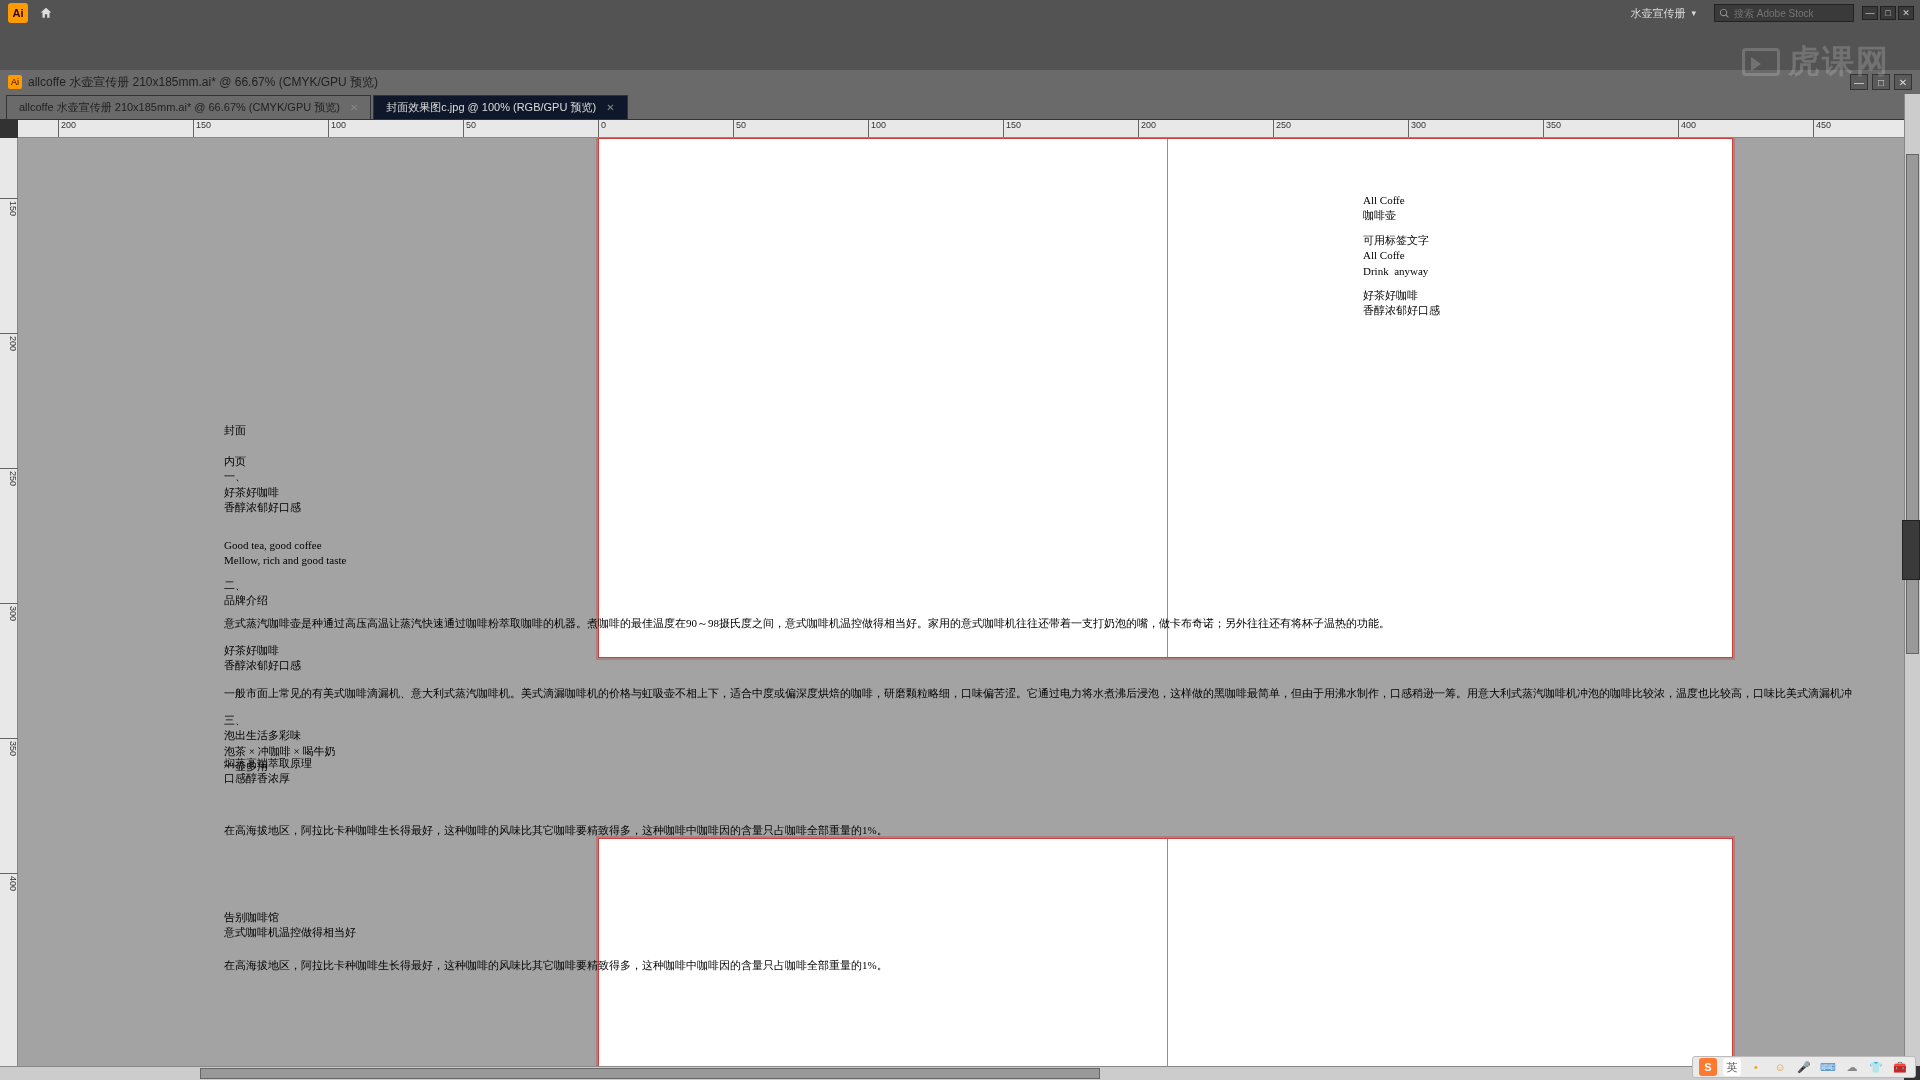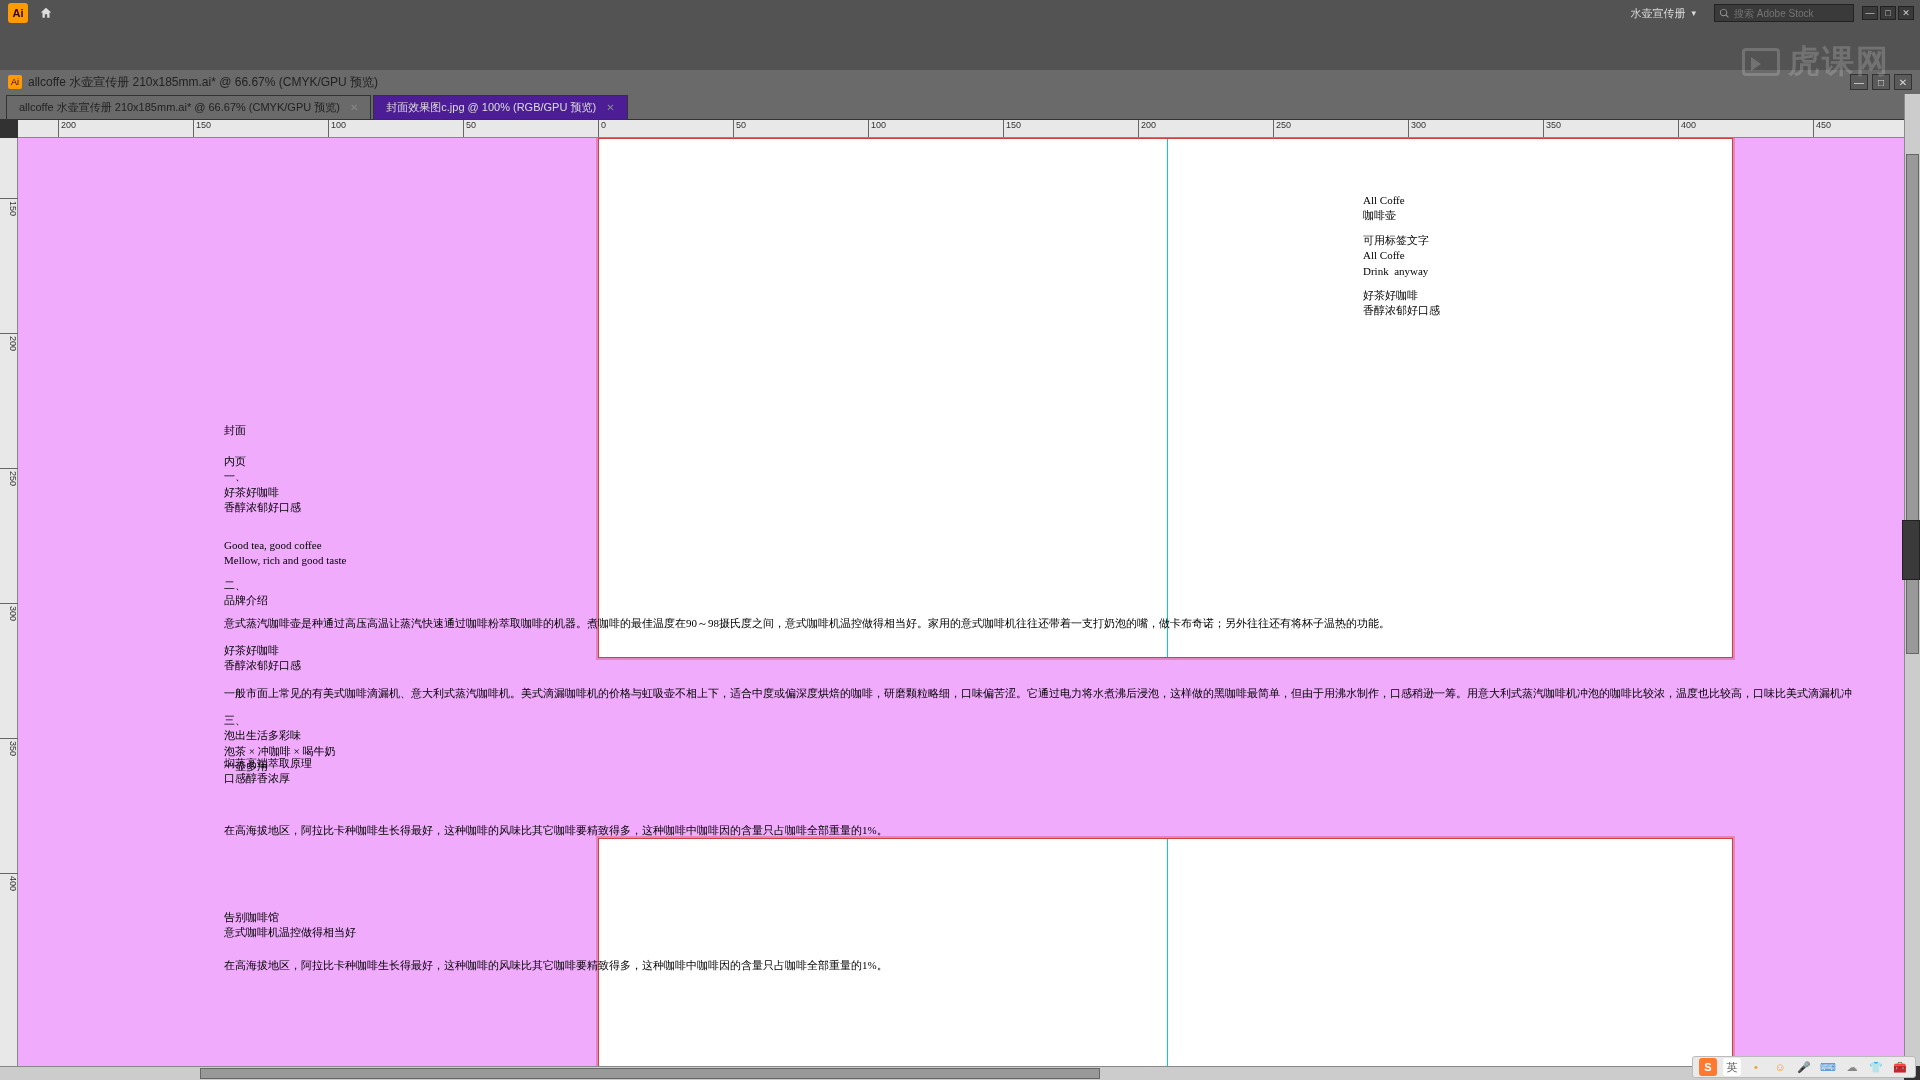--- a/index.html
+++ b/index.html
@@ -26,33 +26,33 @@
 
 
 .doc-titlebar { background: #6a6a6a; height: 24px; display: flex; align-items: center; padding: 0 8px; }
 .doc-titlebar .doc-icon { width: 14px; height: 14px; background: #ff9a00; border-radius: 2px; font-size: 9px; display: flex; align-items: center; justify-content: center; color: #330000; margin-right: 6px; }
 .doc-titlebar .title { color: #222; font-size: 12px; }
 .doc-titlebar .doc-controls { margin-left: auto; display: flex; gap: 4px; }
 .doc-titlebar .dc-btn { width: 18px; height: 16px; background: #5a5a5a; border: 1px solid #333; color: #ddd; font-size: 10px; display: flex; align-items: center; justify-content: center; cursor: pointer; }
 
 
 .tab-bar { background: #6a6a6a; height: 26px; display: flex; align-items: flex-end; padding-left: 6px; border-bottom: 1px solid #333; }
-.tab { background: #4c1d95; color: #ddd; font-size: 11px; padding: 4px 12px; margin-right: 2px; border: 1px solid #333; border-bottom: none; display: flex; align-items: center; cursor: pointer; }
+.tab { background: #0f172a; color: #ddd; font-size: 11px; padding: 4px 12px; margin-right: 2px; border: 1px solid #333; border-bottom: none; display: flex; align-items: center; cursor: pointer; }
 .tab.active { background: #6a6a6a; color: #222; }
 .tab .close-x { margin-left: 10px; font-size: 10px; color: #888; }
 
 
 .ruler-h { background: #e8e8e8; height: 18px; margin-left: 18px; position: relative; font-size: 9px; color: #333; overflow: hidden; border-bottom: 1px solid #888; }
 .ruler-h .tick { position: absolute; top: 0; height: 18px; border-left: 1px solid #666; padding-left: 2px; }
 
 
 .canvas-wrap { position: absolute; top: 138px; left: 0; right: 16px; bottom: 14px; display: flex; }
 .ruler-v { width: 18px; background: #e8e8e8; position: relative; font-size: 9px; color: #333; border-right: 1px solid #888; }
 .ruler-v .tick { position: absolute; left: 0; width: 18px; border-top: 1px solid #666; writing-mode: vertical-rl; padding-top: 2px; }
-.canvas { flex: 1; background: #f0abfc; position: relative; overflow: hidden; }
+.canvas { flex: 1; background: #a3a3a3; position: relative; overflow: hidden; }
 
 
 .artboard { position: absolute; background: #fff; border: 1px solid #d04040; box-shadow: 0 0 0 2px rgba(200,50,50,0.3); }
 .artboard .guide-v { position: absolute; top: 0; bottom: 0; border-left: 1px solid #00d0d0; }
 
 
 .canvas-text { position: absolute; font-size: 11px; color: #000; line-height: 1.4; white-space: pre; font-family: SimSun, serif; }
 .canvas-text.long { white-space: normal; width: 1700px; }
 
 

